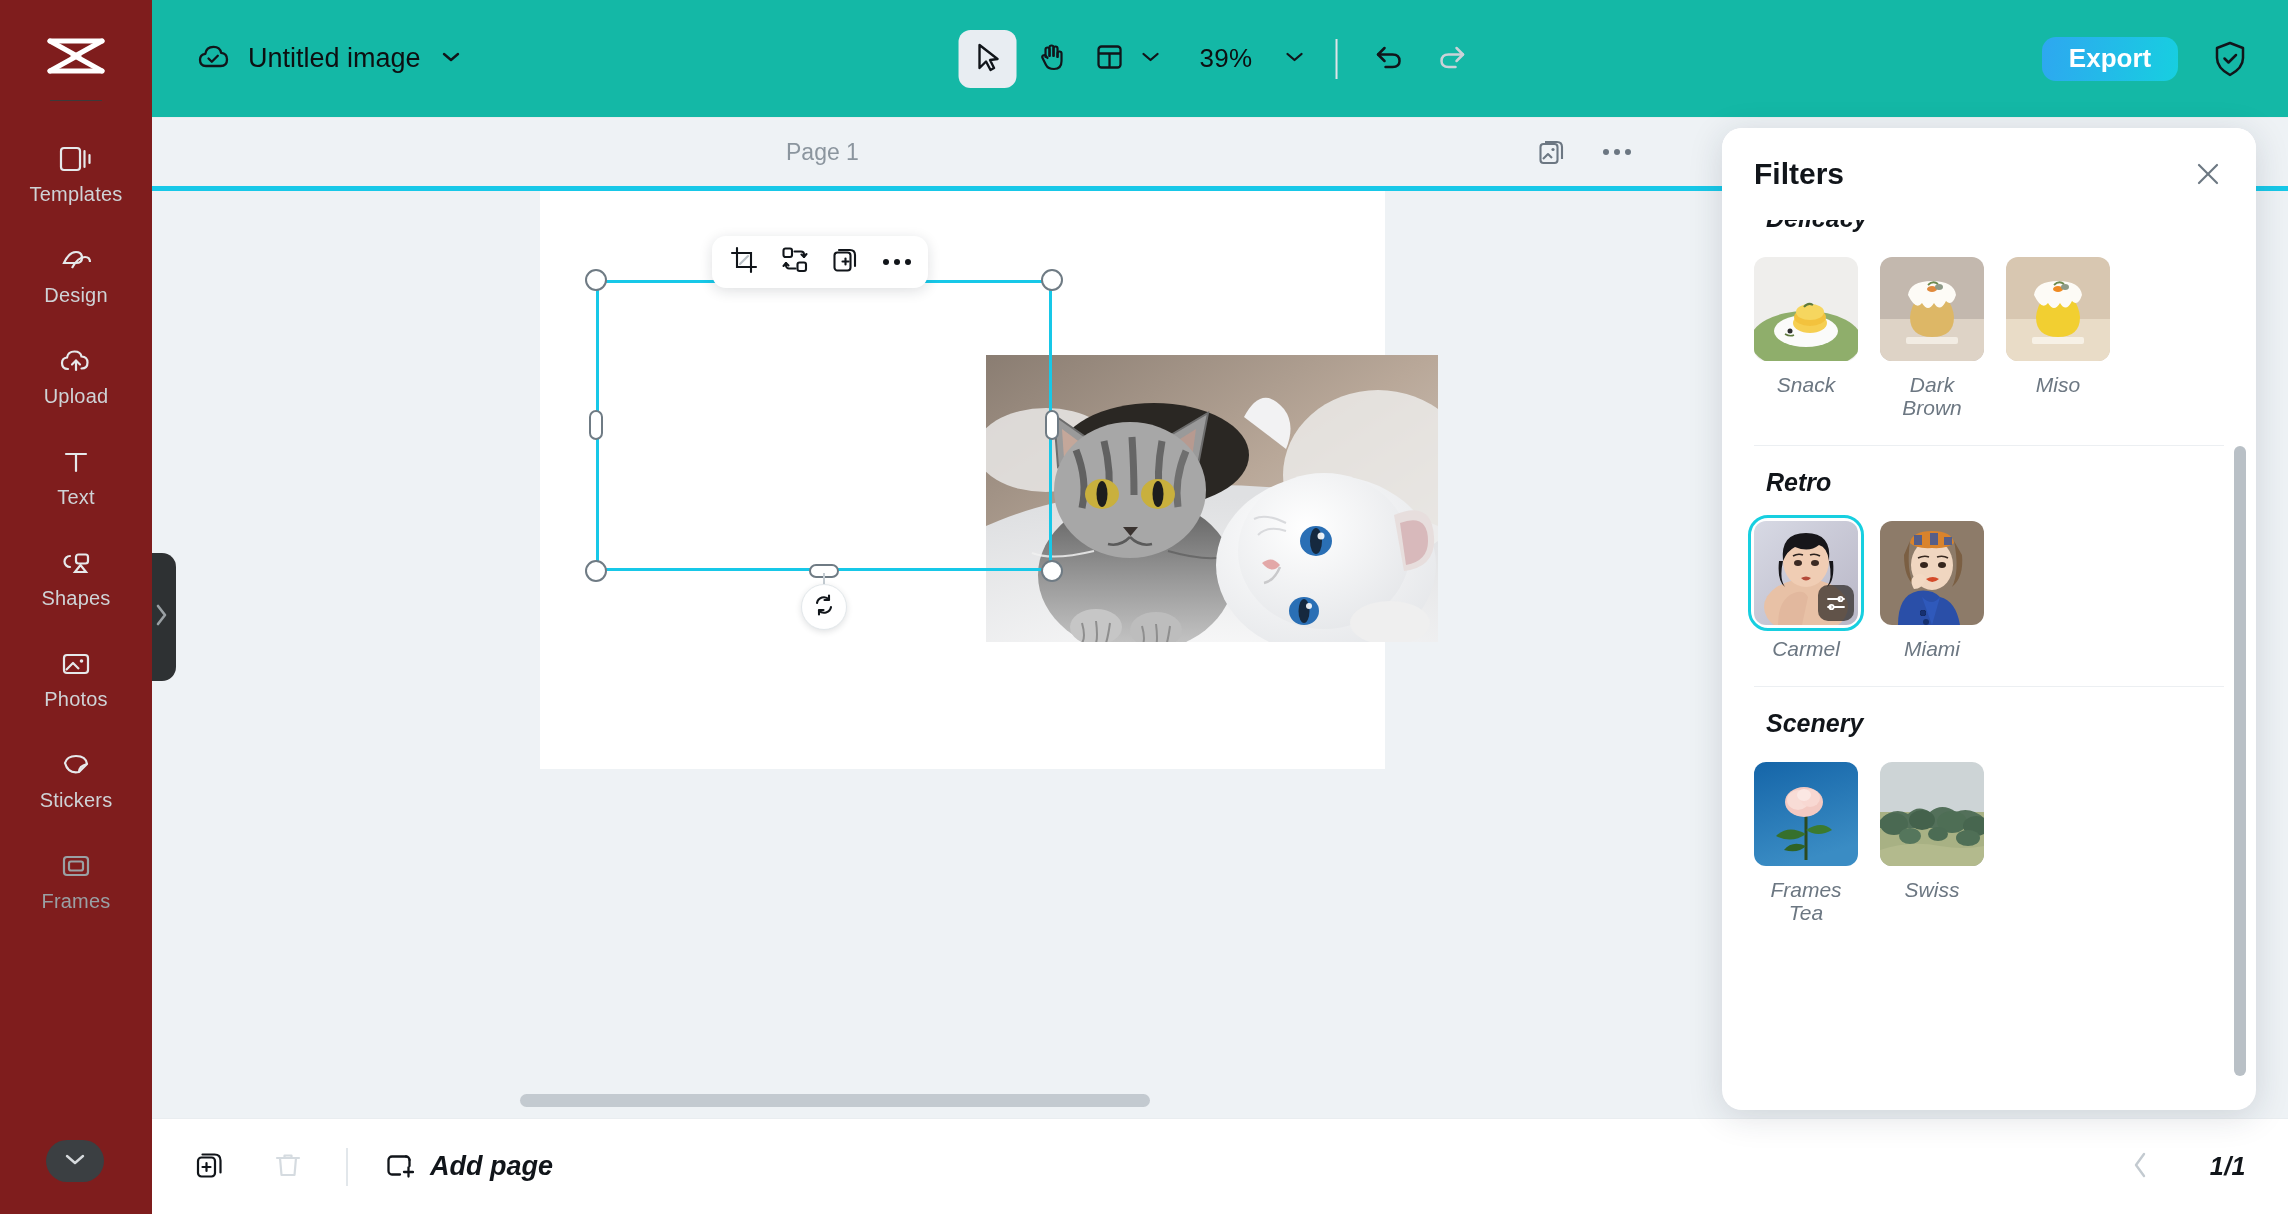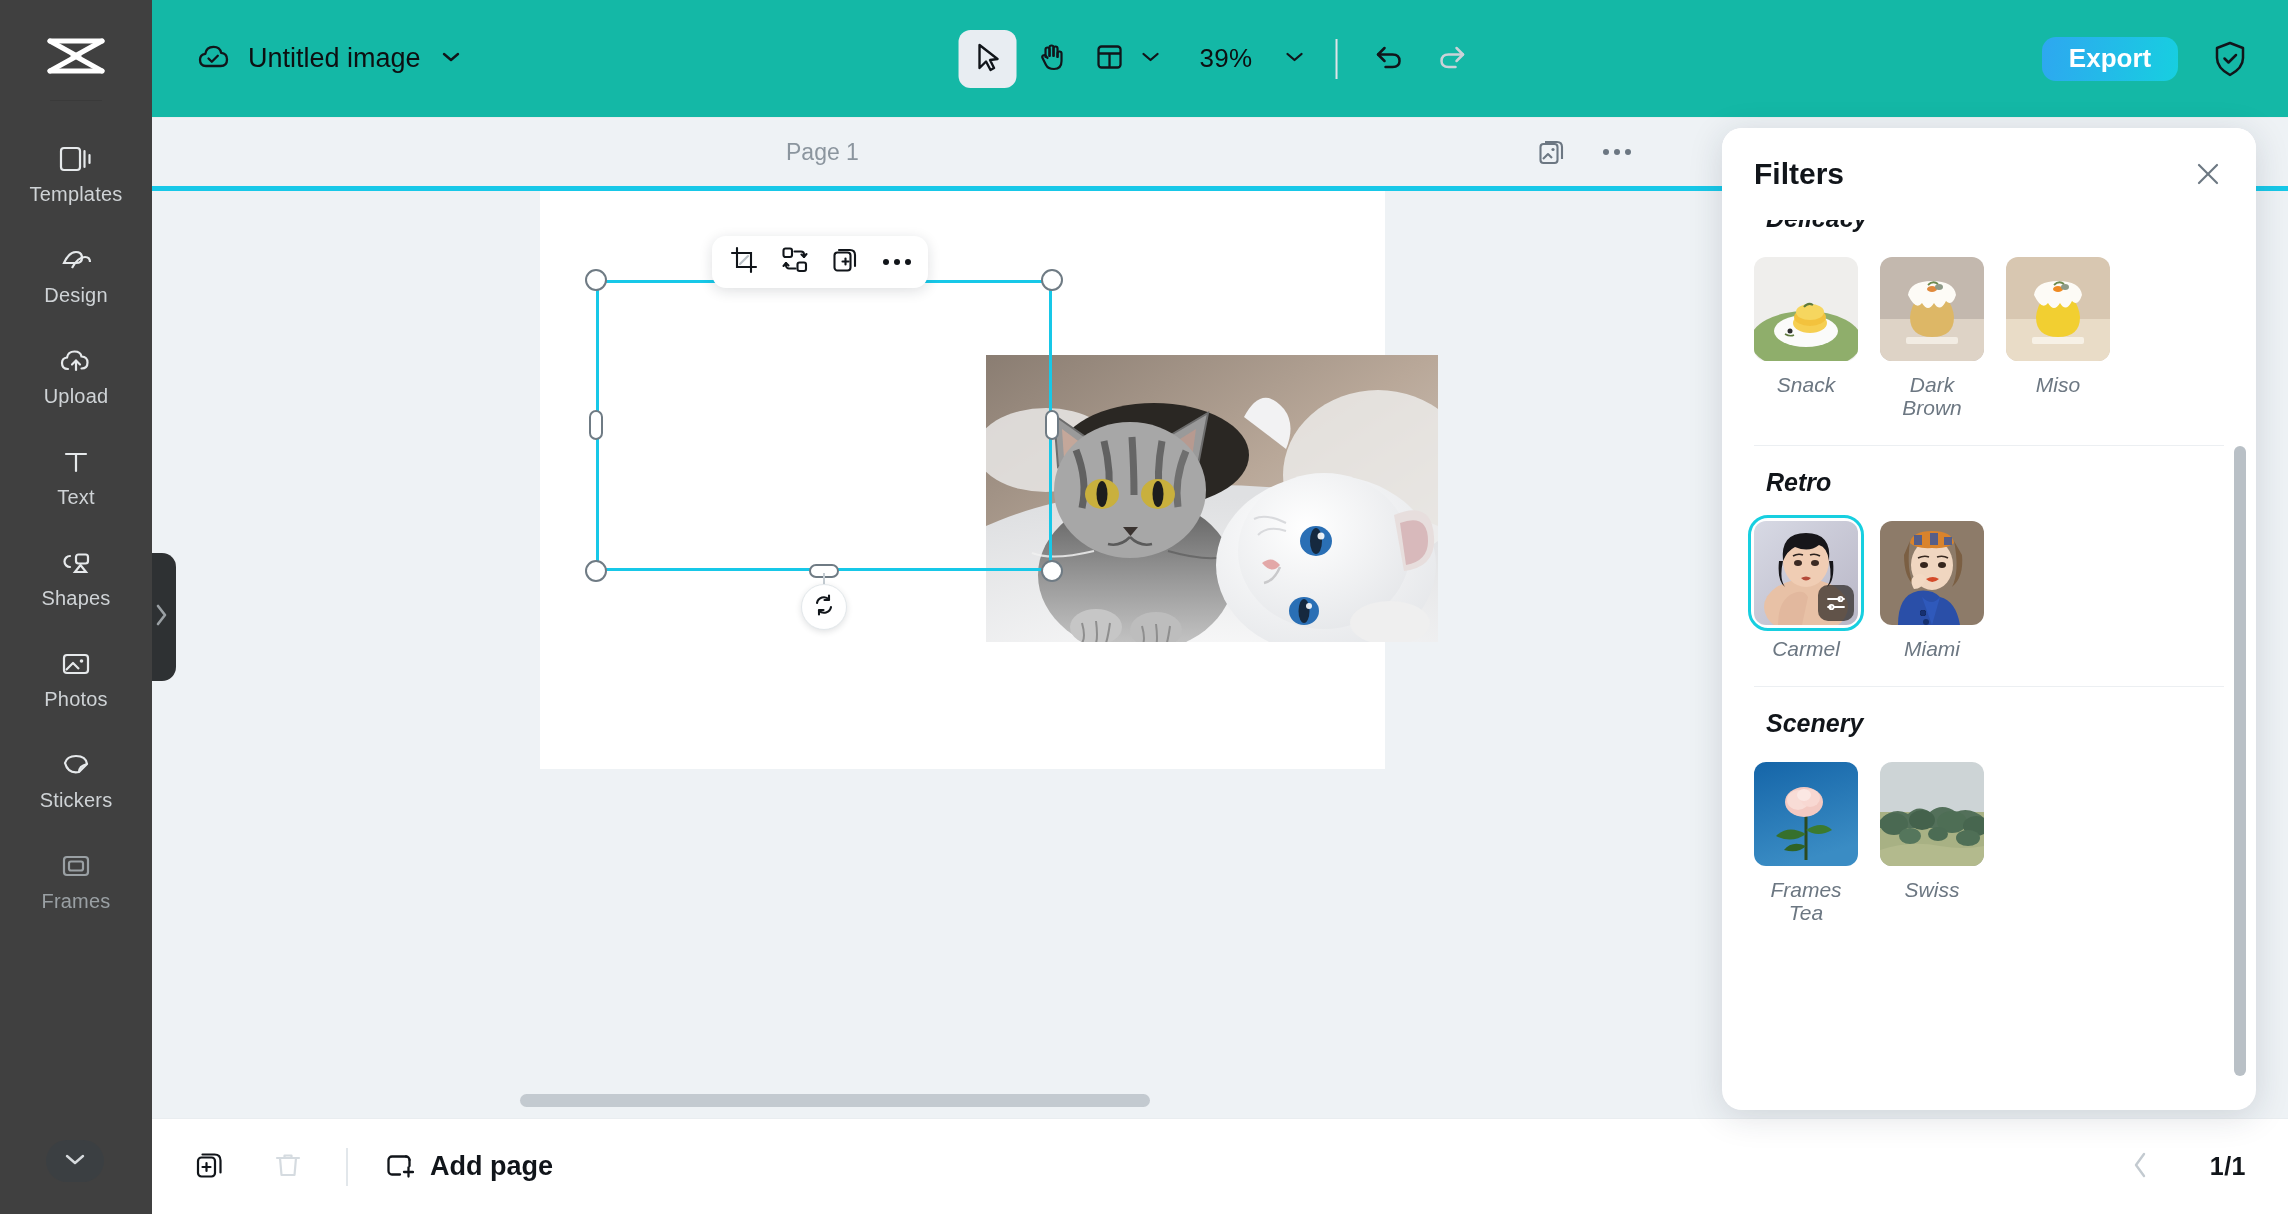--- a/index.html
+++ b/index.html
@@ -8,21 +8,21 @@
     overflow: hidden;
     font-family: "Liberation Sans", sans-serif;
     background: #eef2f5;
   }
   .app { position: relative; width: 2288px; height: 1214px; }
 
   
   .sidebar {
     position: absolute; left: 0; top: 0;
     width: 152px; height: 1214px;
-    background: #404040;
+    background: #7f1d1d;
     display: flex; flex-direction: column; align-items: center;
     z-index: 40;
   }
   .logo { margin-top: 28px; width: 68px; height: 56px;
           display: flex; align-items: center; justify-content: center; }
   .logo svg { display: block; }
   .sb-divider { width: 52px; height: 1px; background: #3a3a3a; margin: 16px 0 22px 0; }
   .sb-item {
     width: 152px; height: 101px;
     display: flex; flex-direction: column; align-items: center; justify-content: center;
@@ -134,21 +134,21 @@
   .ft-btn { width: 44px; height: 40px; display: flex; align-items: center; justify-content: center; cursor: pointer; }
   .hscroll-track {
     position: absolute; left: 368px; bottom: 11px; width: 630px; height: 13px;
     border-radius: 7px; background: #c3cad0; cursor: pointer;
   }
 
   
   .bottombar {
     position: absolute; left: 152px; bottom: 0; right: 0; height: 96px;
     background: #ffffff; border-top: 1px solid #e9edf0;
-    display: flex; align-items: center; z-index: 30;
+    display: flex; align-items: center; z-index: 30; font-style: italic;
   }
   .bb-left { display: flex; align-items: center; margin-left: 32px; gap: 26px; }
   .bb-btn { width: 52px; height: 52px; display: flex; align-items: center; justify-content: center; cursor: pointer; }
   .bb-sep { width: 2px; height: 38px; background: #e2e7eb; margin: 0 6px; }
   .addpage { display: flex; align-items: center; gap: 16px; cursor: pointer; padding-left: 4px; }
   .addpage-label { font-size: 27px; font-weight: 700; color: #11151a; }
   .bb-right { position: absolute; right: 42px; display: flex; align-items: center; gap: 44px; }
   .pagecount { font-size: 25px; font-weight: 700; color: #11151a; letter-spacing: .5px; }
 
   

